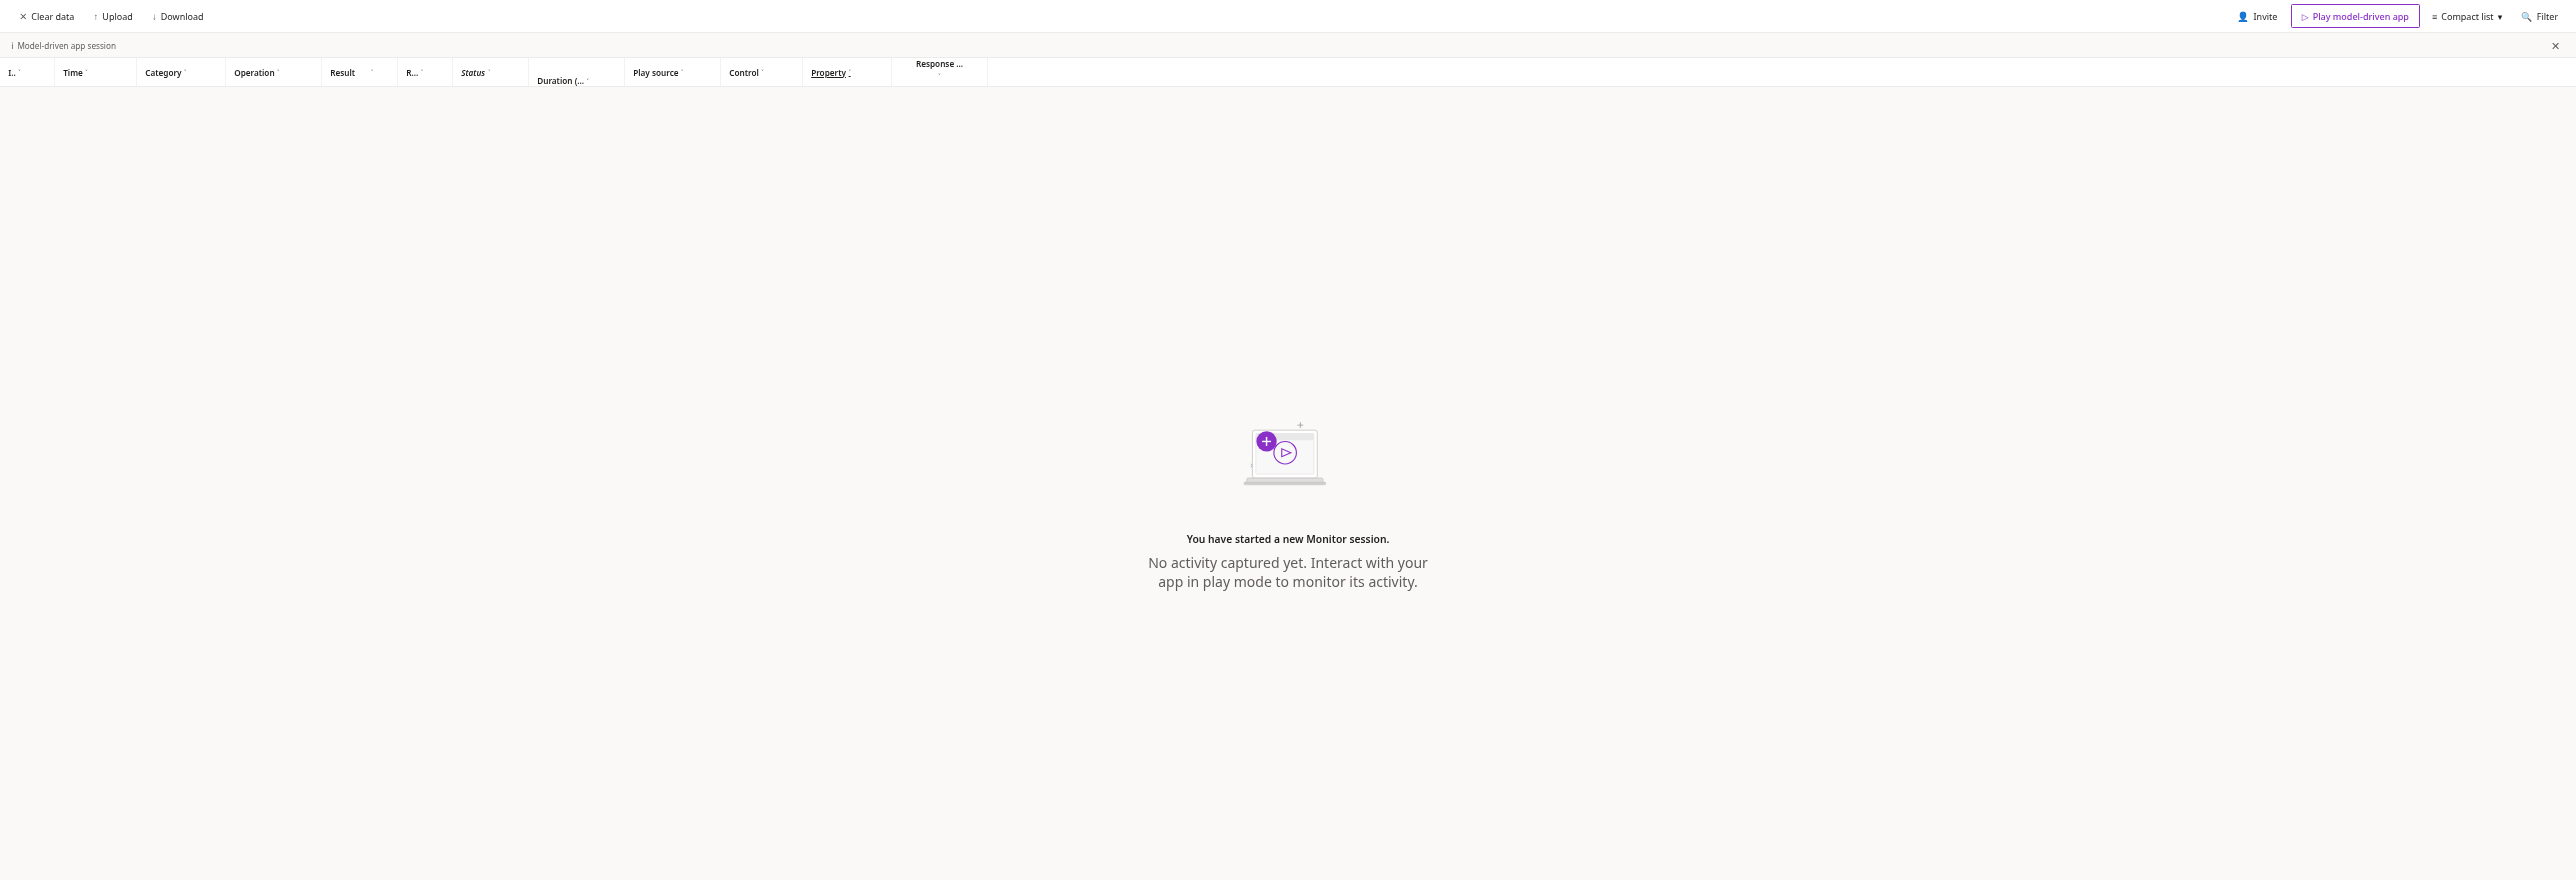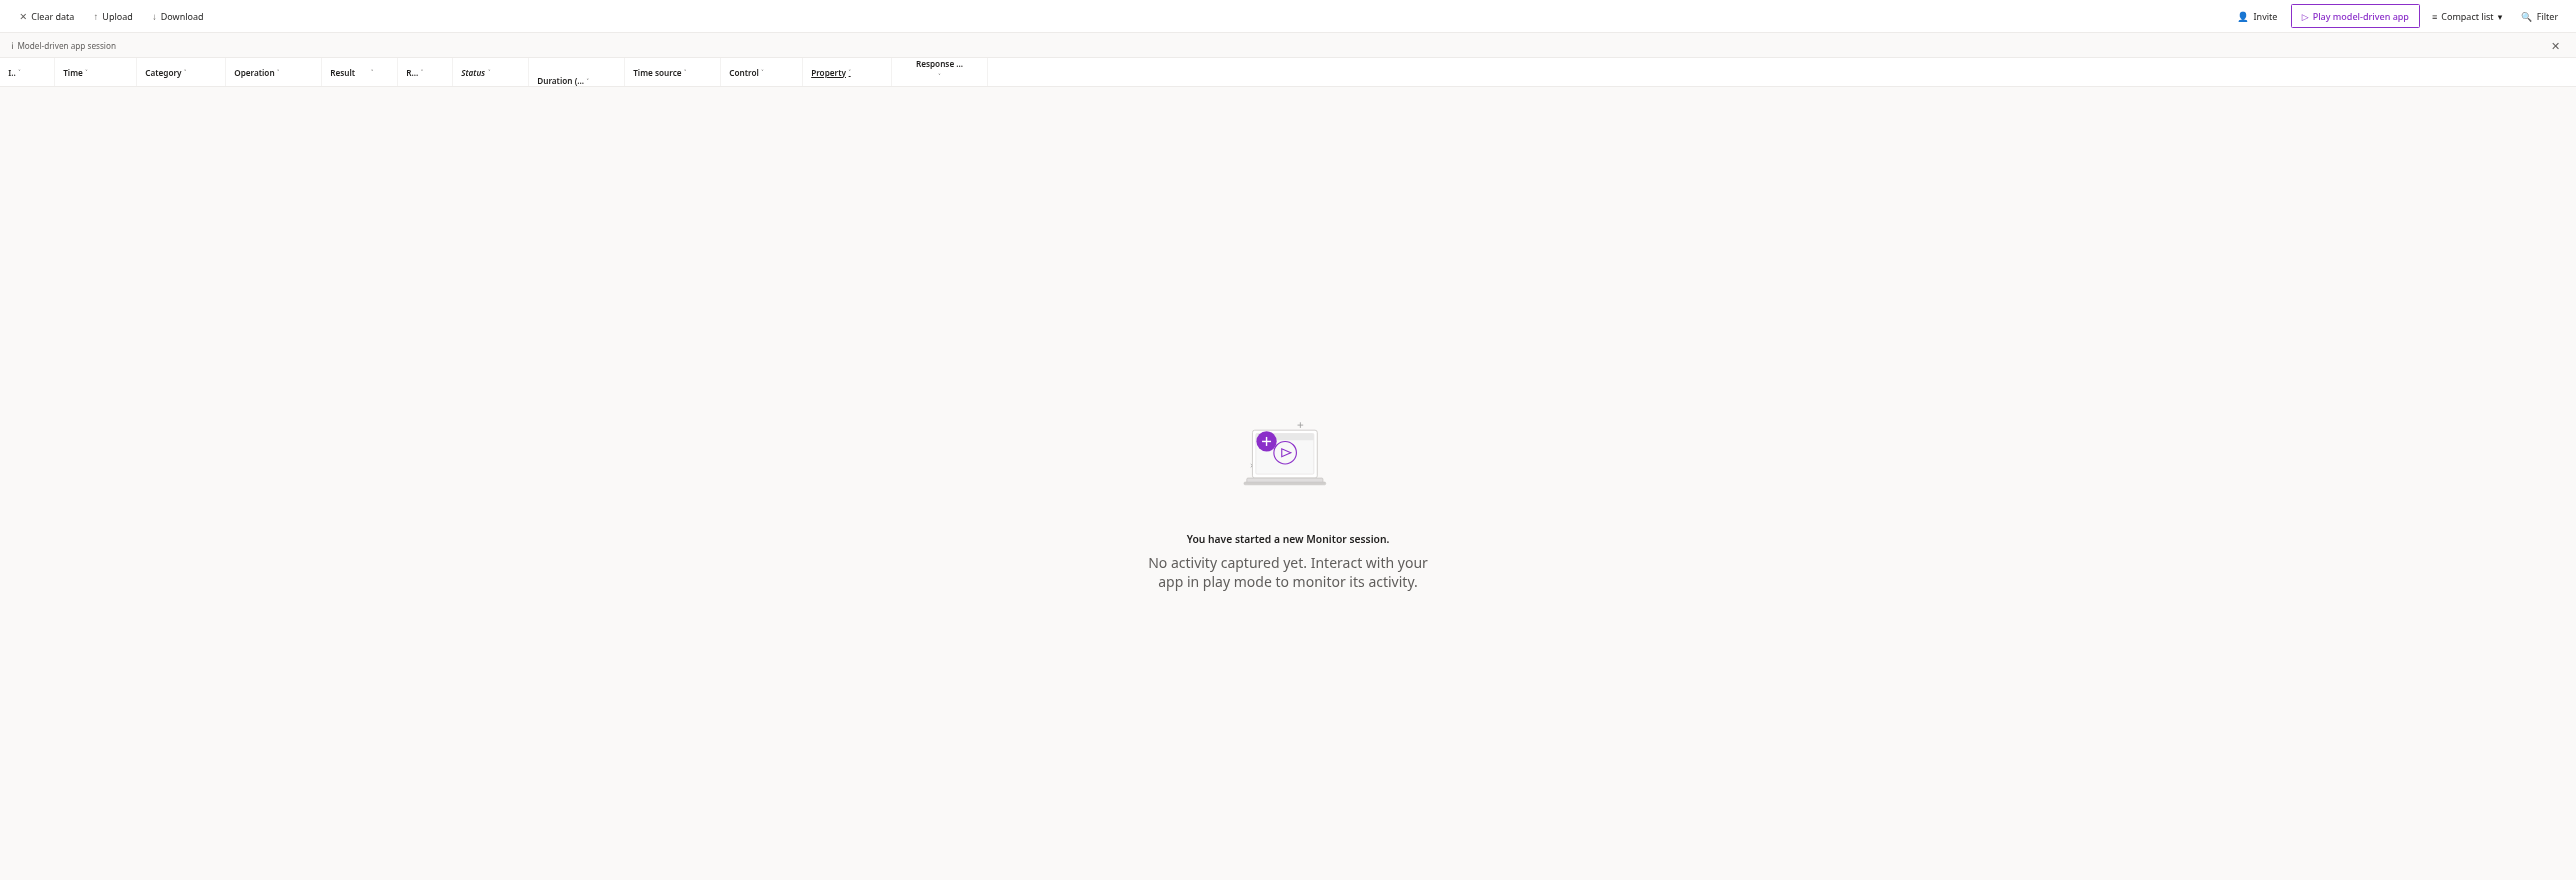--- a/index.html
+++ b/index.html
@@ -337,21 +337,21 @@
   </div>
   <div class="col-header col-status">
     <span>Status</span>
     <span class="chevron">˅</span>
   </div>
   <div class="col-header col-duration">
     <span>Duration (...</span>
     <span class="chevron">˅</span>
   </div>
   <div class="col-header col-datasource">
-    <span>Time source</span>
+    <span>Play source</span>
     <span class="chevron">˅</span>
   </div>
   <div class="col-header col-control">
     <span>Control</span>
     <span class="chevron">˅</span>
   </div>
   <div class="col-header col-property">
     <span>Property</span>
     <span class="chevron">˅</span>
   </div>

